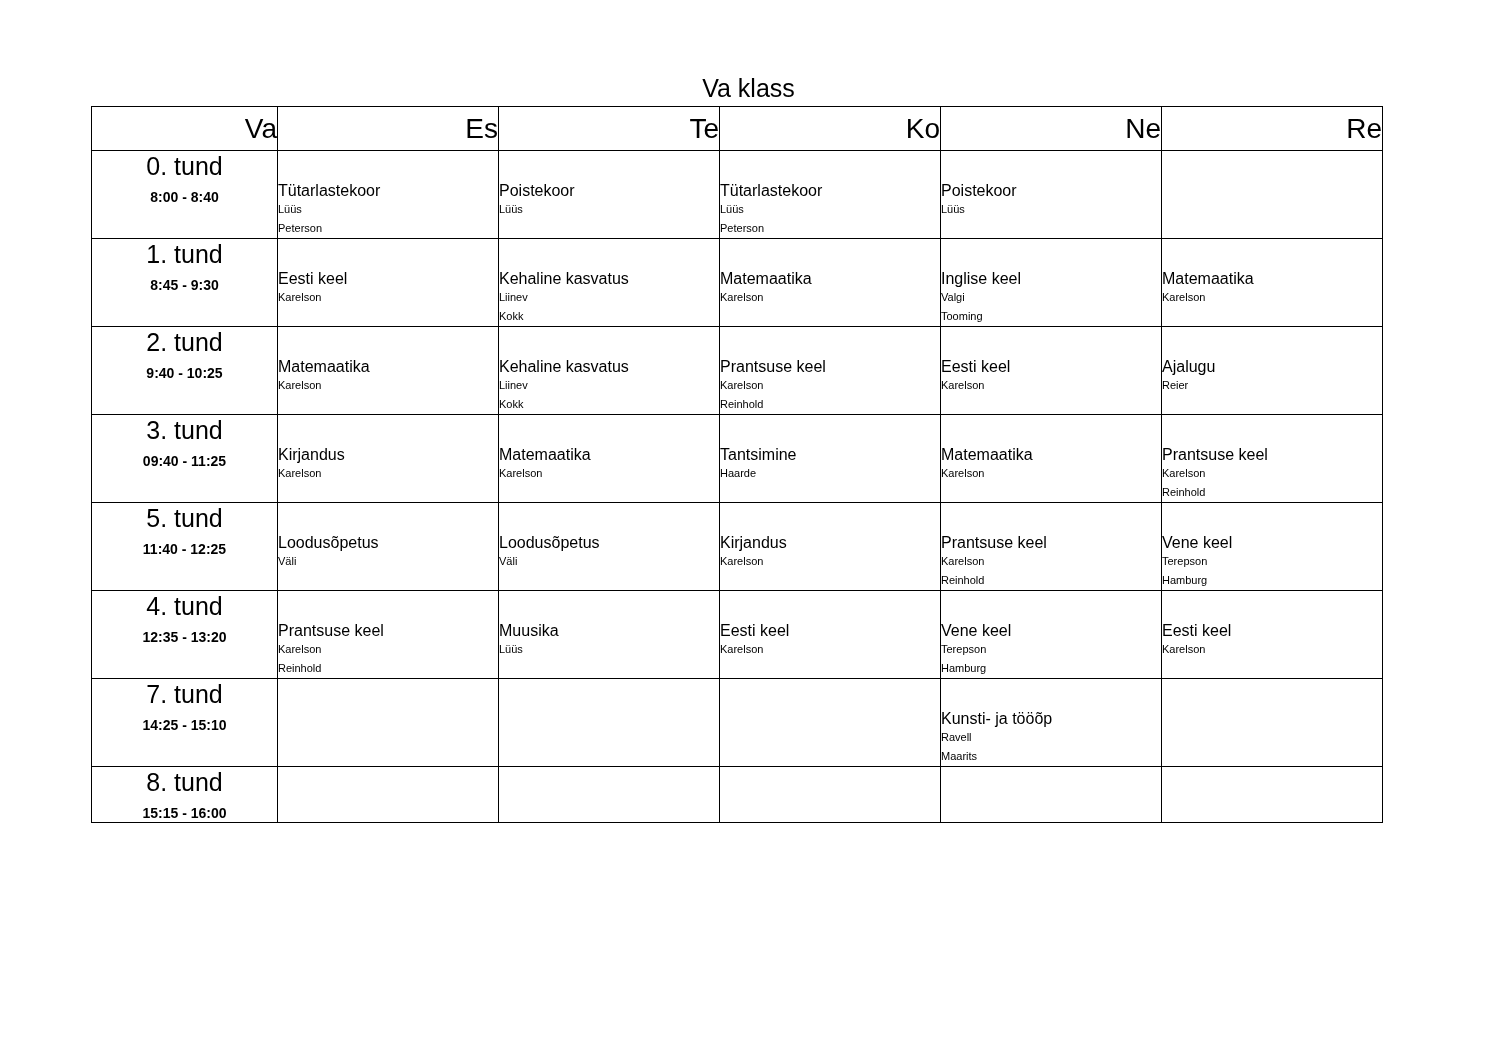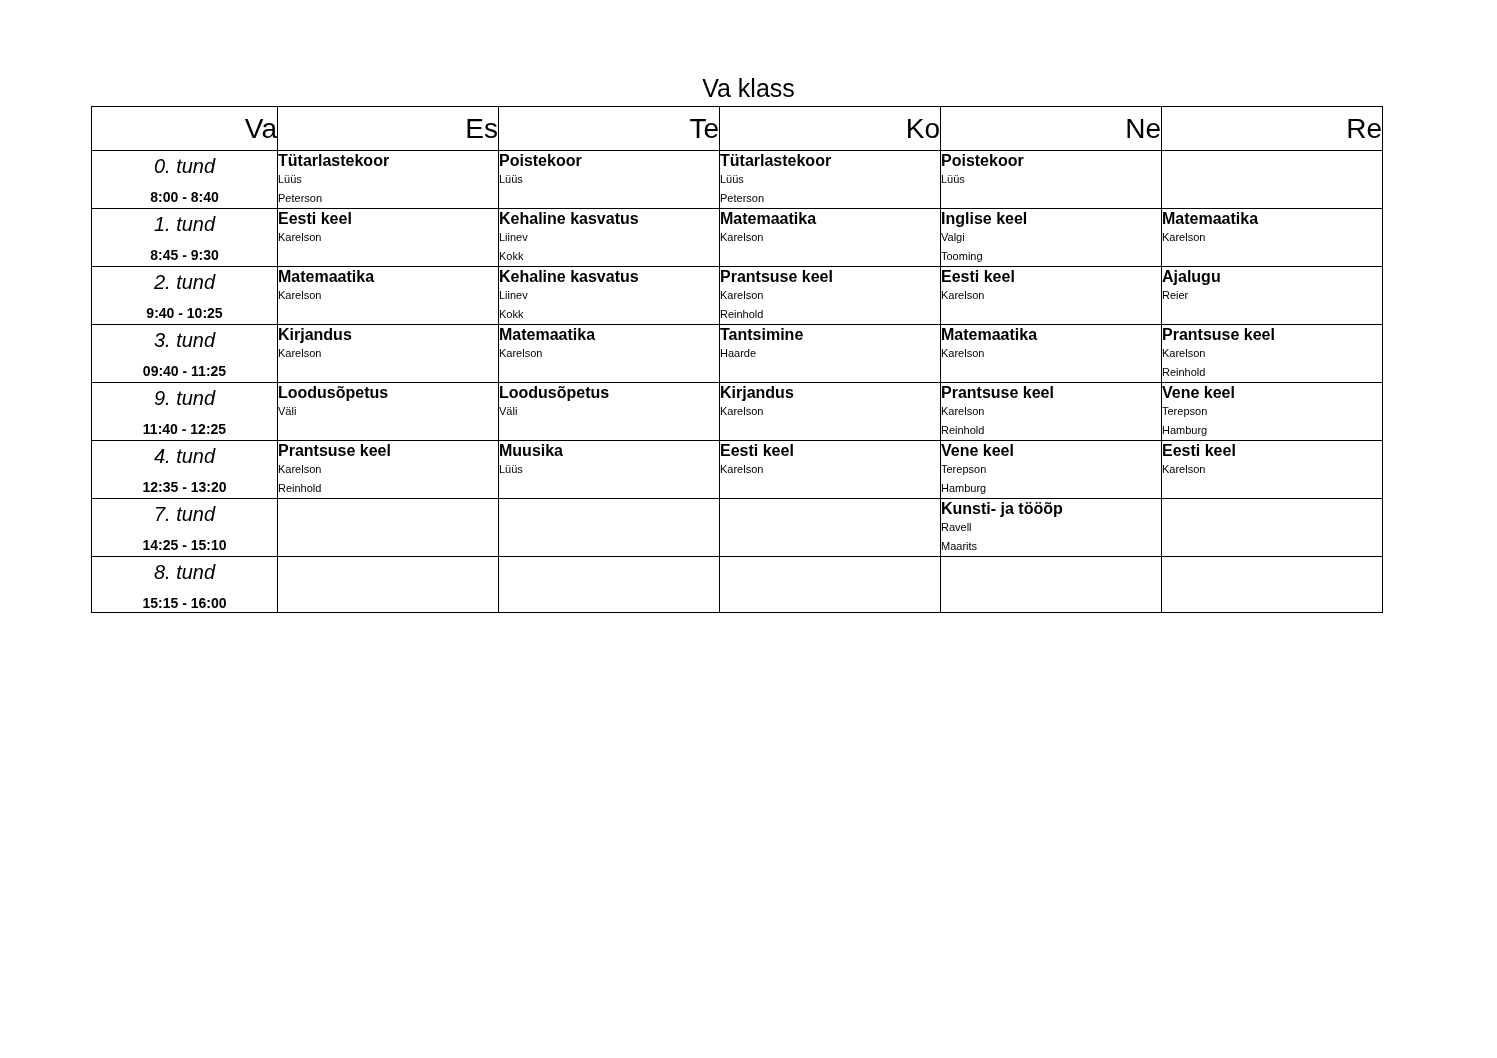--- a/index.html
+++ b/index.html
@@ -61,42 +61,42 @@
     line-height: 43px;
   }
 
   
   .time-cell {
     text-align: center;
     padding-top: 6px;
     padding-bottom: 5px;
   }
   .time-label {
-    font-size: 20px;
+    font-size: 25px;
     line-height: 30px;
     font-weight: normal;
-    font-style: italic;
   }
   .time-range {
     font-size: 14px;
     font-weight: bold;
     line-height: 18px;
     margin-top: 7px;
     text-align: center;
   }
 
   
   .lesson-cell {
     padding: 6px 0 6px 6px;
   }
   .subject {
     font-size: 16px;
-    font-weight: bold;
+    font-weight: normal;
     line-height: 19px;
     white-space: nowrap;
+    margin-top: 30px;
   }
   .teacher {
     font-size: 11px;
     font-weight: normal;
     line-height: 19px;
     white-space: nowrap;
   }
   .empty-cell { }
 </style>
 </head>
@@ -229,21 +229,21 @@
             <div class="teacher">Karelson</div>
           </td>
           <td class="lesson-cell">
             <div class="subject">Prantsuse keel</div>
             <div class="teacher">Karelson</div>
             <div class="teacher">Reinhold</div>
           </td>
         </tr>
         <tr>
           <td class="time-cell">
-            <div class="time-label">9. tund</div>
+            <div class="time-label">5. tund</div>
             <div class="time-range">11:40 - 12:25</div>
           </td>
           <td class="lesson-cell">
             <div class="subject">Loodusõpetus</div>
             <div class="teacher">Väli</div>
           </td>
           <td class="lesson-cell">
             <div class="subject">Loodusõpetus</div>
             <div class="teacher">Väli</div>
           </td>

